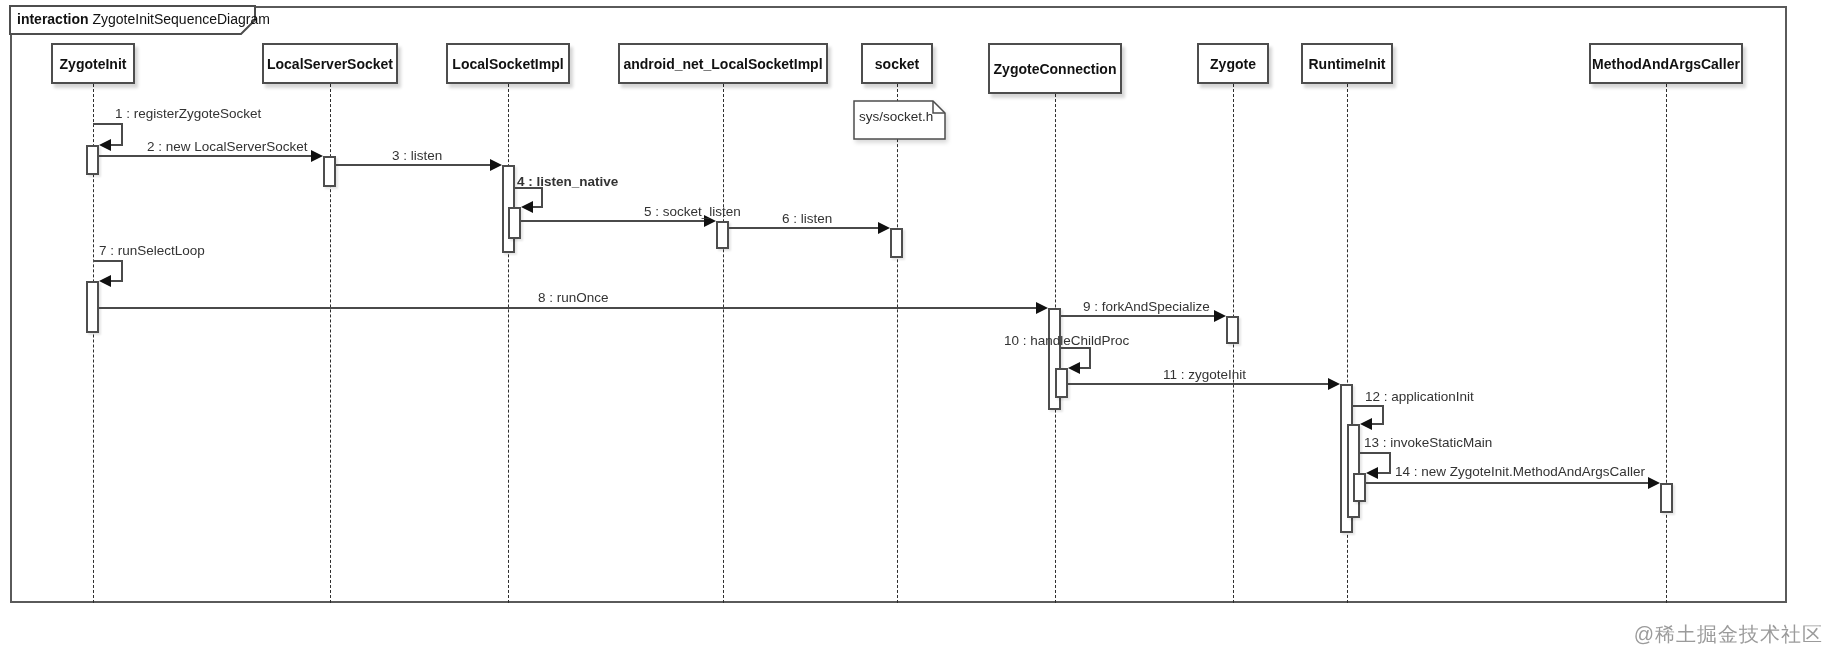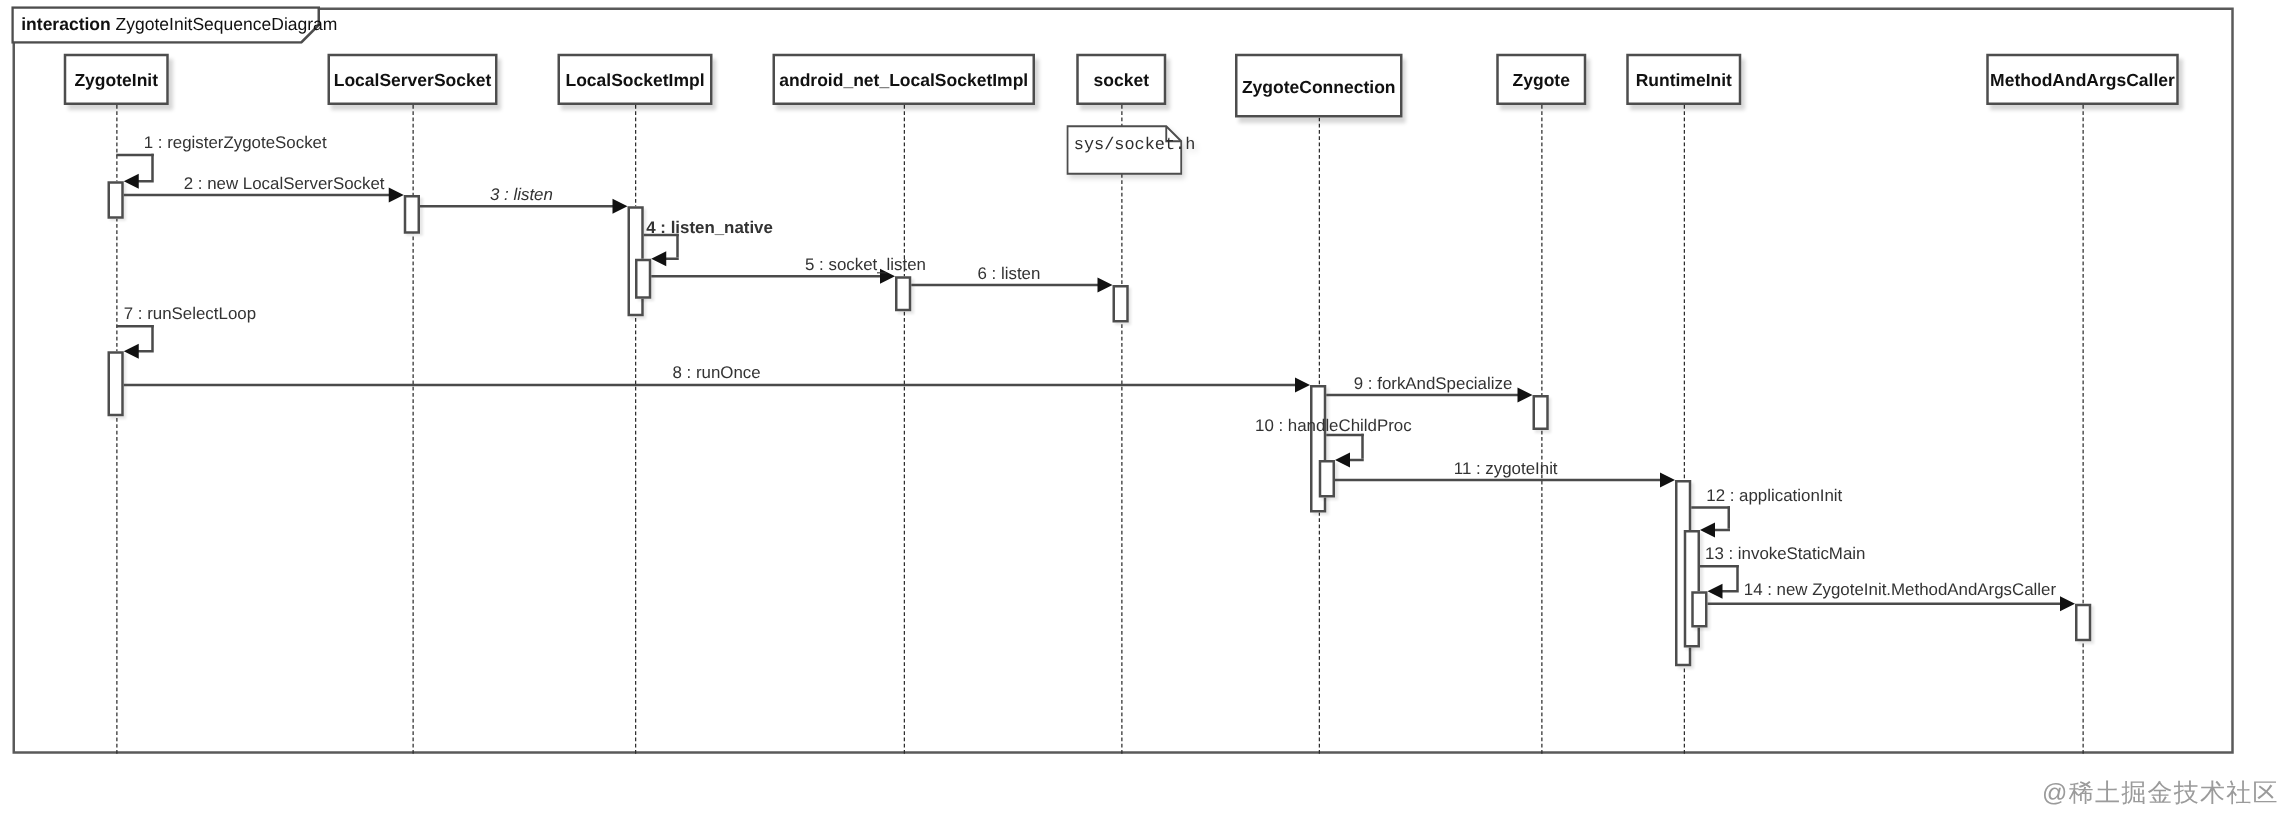--- a/index.html
+++ b/index.html
@@ -57,21 +57,20 @@
     border-style: solid; border-width: 6px 12px 6px 0;
     border-color: transparent #111 transparent transparent;
   }
   .msg-label {
     position: absolute; font-size: 13.5px; color: #333;
     white-space: nowrap;
   }
   .note {
     position: absolute; left: 853px; top: 100px; width: 93px; height: 40px;
     filter: drop-shadow(2px 3px 2px rgba(0,0,0,0.15));
-    font-family: Liberation Mono, monospace;
   }
   .note-text {
     position: absolute; left: 6px; top: 9px;
     font-size: 13.5px; color: #2e2e2e; white-space: nowrap;
   }
   .watermark {
     position: absolute; right: 6px; top: 621px;
     font-size: 20px; color: #9b9b9b; letter-spacing: 1px;
     white-space: nowrap;
     text-align: right;
@@ -133,21 +132,21 @@
       <div class="msg-line-h" style="left: 93px; top: 123px; width: 30px;"></div>
       <div class="msg-line-v" style="left: 121px; top: 123px; height: 21px;"></div>
       <div class="msg-line-h" style="left: 110px; top: 144px; width: 13px;"></div>
       <div class="arrow-left" style="left: 99px; top: 139px;"></div>
       <div class="msg-label" style="left: 100px; top: 106px; margin-left: 15px;">1 : registerZygoteSocket</div>
       <div class="msg-line-h" style="left: 99px; top: 155px; width: 214px;"></div>
       <div class="arrow-right" style="left: 311px; top: 150px;"></div>
       <div class="msg-label" style="left: 147px; top: 139px;">2 : new LocalServerSocket</div>
       <div class="msg-line-h" style="left: 336px; top: 164px; width: 156px;"></div>
       <div class="arrow-right" style="left: 490px; top: 159px;"></div>
-      <div class="msg-label" style="left: 392px; top: 148px; font-style: italic;">3 : listen</div>
+      <div class="msg-label" style="left: 392px; top: 148px;">3 : listen</div>
       <div class="msg-line-h" style="left: 515px; top: 187px; width: 28px;"></div>
       <div class="msg-line-v" style="left: 541px; top: 187px; height: 19px;"></div>
       <div class="msg-line-h" style="left: 532px; top: 206px; width: 11px;"></div>
       <div class="arrow-left" style="left: 521px; top: 201px;"></div>
       <div class="msg-label" style="left: 517px; top: 174px; font-weight: bold;">4 : listen_native</div>
       <div class="msg-line-h" style="left: 521px; top: 220px; width: 185px;"></div>
       <div class="arrow-right" style="left: 704px; top: 215px;"></div>
       <div class="msg-label" style="left: 600px; top: 204px; margin-left: 44px;">5 : socket_listen</div>
       <div class="msg-line-h" style="left: 729px; top: 227px; width: 151px;"></div>
       <div class="arrow-right" style="left: 878px; top: 222px;"></div>

